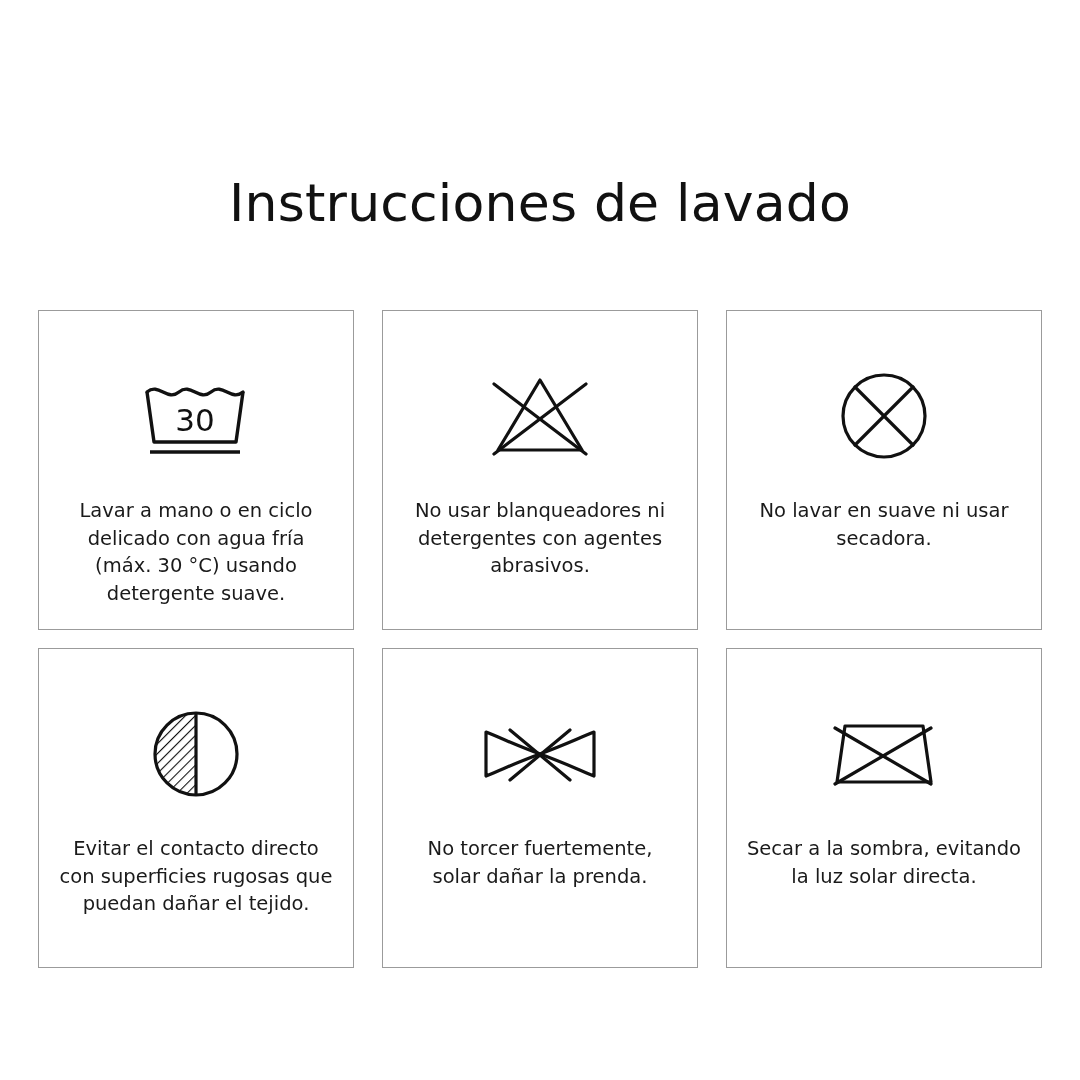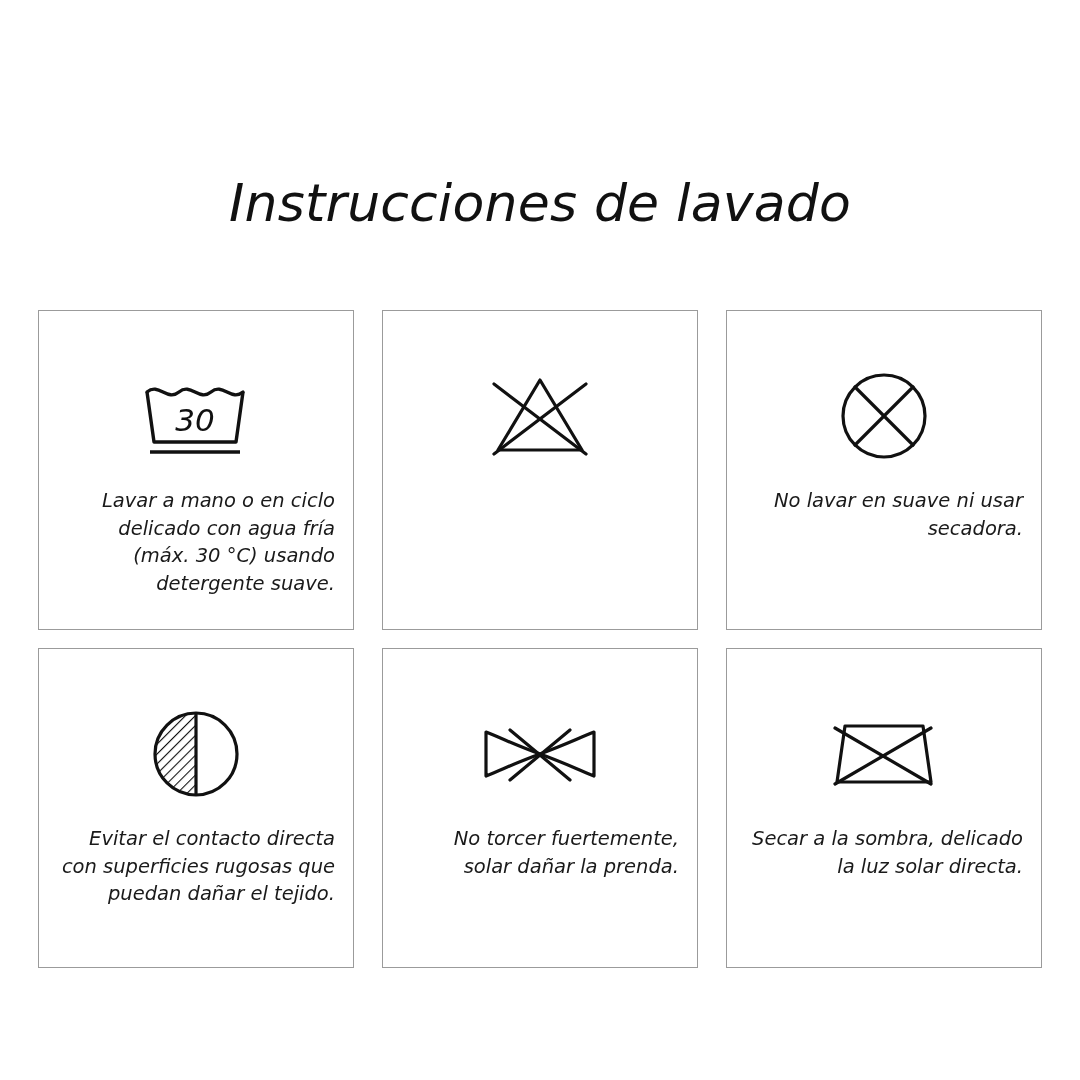--- a/index.html
+++ b/index.html
@@ -12,21 +12,20 @@
     background: #ffffff;
     font-family: "DejaVu Sans", sans-serif;
     color: #1a1a1a;
     overflow: hidden;
   }
   .page {
     position: relative;
     width: 1000px;
     height: 1080px;
     box-sizing: border-box;
-    font-style: italic;
   }
   .title {
     position: absolute;
     top: 140px;
     left: 0;
     width: 1080px;
     text-align: center;
     font-size: 52px;
     font-weight: 400;
     letter-spacing: 0.2px;
@@ -57,22 +56,22 @@
   .icon-wrap {
     height: 118px;
     display: flex;
     align-items: center;
     justify-content: center;
   }
   .icon-wrap svg {
     display: block;
   }
   .caption {
-    margin-top: 12px;
-    text-align: right;
+    margin-top: 22px;
+    text-align: center;
     font-size: 19.5px;
     line-height: 1.42;
     color: #1a1a1a;
     max-width: 290px;
   }
 </style>
 </head>
 <body>
 
 <div class="page">
@@ -94,20 +93,21 @@
     </div>
 
     <div class="card">
       <div class="icon-wrap">
         <svg width="120" height="108" viewBox="0 0 120 108">
           <path d="M60 18 L102 88 L18 88 Z" fill="none" stroke="#111" stroke-width="3.2" stroke-linejoin="round"></path>
           <line x1="14" y1="22" x2="106" y2="92" stroke="#111" stroke-width="3.2" stroke-linecap="round"></line>
           <line x1="106" y1="22" x2="14" y2="92" stroke="#111" stroke-width="3.2" stroke-linecap="round"></line>
         </svg>
       </div>
+      <div class="caption">No usar blanqueadores ni detergentes con agentes abrasivos.</div>
     </div>
 
     <div class="card">
       <div class="icon-wrap">
         <svg width="118" height="108" viewBox="0 0 118 108">
           <circle cx="59" cy="54" r="41" fill="none" stroke="#111" stroke-width="3.2"></circle>
           <line x1="30" y1="25" x2="88" y2="83" stroke="#111" stroke-width="3.2" stroke-linecap="round"></line>
           <line x1="88" y1="25" x2="30" y2="83" stroke="#111" stroke-width="3.2" stroke-linecap="round"></line>
         </svg>
       </div>
@@ -120,21 +120,21 @@
           <defs>
             <pattern id="hatch" width="7" height="7" patternTransform="rotate(45)" patternUnits="userSpaceOnUse">
               <line x1="0" y1="0" x2="0" y2="7" stroke="#111" stroke-width="2.2"></line>
             </pattern>
           </defs>
           <path d="M55 13 A41 41 0 0 0 55 95 Z" fill="url(#hatch)" stroke="none"></path>
           <circle cx="55" cy="54" r="41" fill="none" stroke="#111" stroke-width="3.2"></circle>
           <line x1="55" y1="13" x2="55" y2="95" stroke="#111" stroke-width="3.2"></line>
         </svg>
       </div>
-      <div class="caption">Evitar el contacto directa con superficies rugosas que puedan dañar el tejido.</div>
+      <div class="caption">Evitar el contacto directo con superficies rugosas que puedan dañar el tejido.</div>
     </div>
 
     <div class="card">
       <div class="icon-wrap">
         <svg width="140" height="108" viewBox="0 0 140 108">
           <path d="M16 32 C40 42, 48 46, 70 54 C92 62, 100 66, 124 76 L124 32 C100 42, 92 46, 70 54 C48 62, 40 66, 16 76 Z" fill="none" stroke="#111" stroke-width="3.2" stroke-linejoin="round"></path>
           <line x1="40" y1="30" x2="100" y2="80" stroke="#111" stroke-width="3.2" stroke-linecap="round"></line>
           <line x1="100" y1="30" x2="40" y2="80" stroke="#111" stroke-width="3.2" stroke-linecap="round"></line>
         </svg>
       </div>
@@ -142,17 +142,17 @@
     </div>
 
     <div class="card">
       <div class="icon-wrap">
         <svg width="130" height="108" viewBox="0 0 130 108">
           <path d="M18 82 L112 82 L104 26 L26 26 Z" fill="none" stroke="#111" stroke-width="3.2" stroke-linejoin="round" transform="translate(0,0)"></path>
           <line x1="16" y1="28" x2="112" y2="84" stroke="#111" stroke-width="3.2" stroke-linecap="round"></line>
           <line x1="112" y1="28" x2="16" y2="84" stroke="#111" stroke-width="3.2" stroke-linecap="round"></line>
         </svg>
       </div>
-      <div class="caption">Secar a la sombra, delicado la luz solar directa.</div>
+      <div class="caption">Secar a la sombra, evitando la luz solar directa.</div>
     </div>
 
   </div>
 </div>
 
 </body></html>

